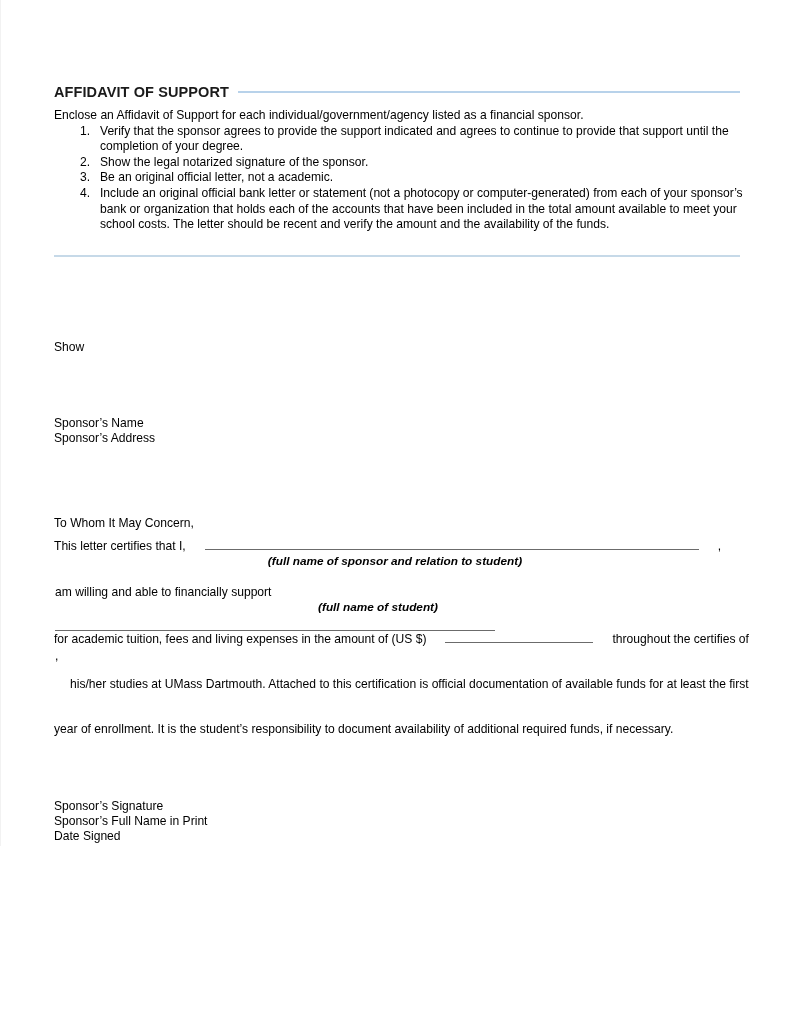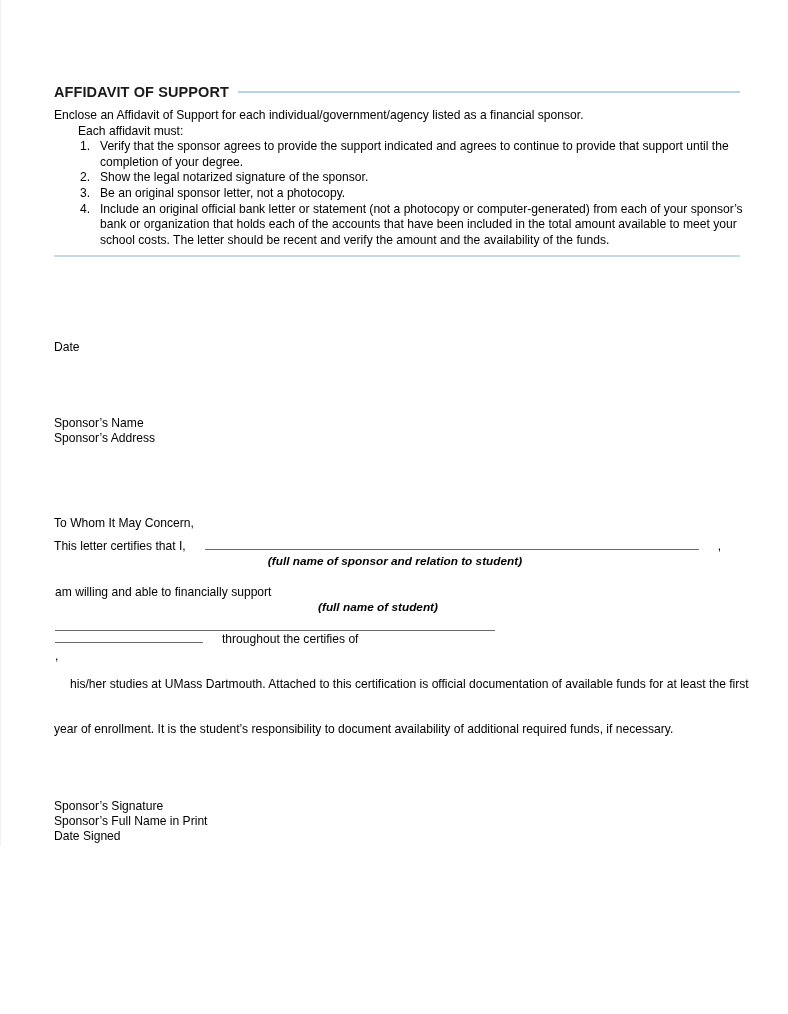--- a/index.html
+++ b/index.html
@@ -163,46 +163,45 @@
 
   <div class="page-edge-left"></div>
 
   <div class="doc-heading">
     <span class="doc-heading-title">AFFIDAVIT OF SUPPORT</span>
     <span class="doc-heading-rule"></span>
   </div>
 
   <div class="intro">
     <p class="intro-lead">Enclose an Affidavit of Support for each individual/government/agency listed as a financial sponsor.</p>
-    <p class="intro-sub">Each affidavit must:</p>
     <ol class="req-list">
       <li>
         <span class="num">1.</span>
         <span>Verify that the sponsor agrees to provide the support indicated and agrees to continue to provide that support until the completion of your degree.</span>
       </li>
       <li>
         <span class="num">2.</span>
         <span>Show the legal notarized signature of the sponsor.</span>
       </li>
       <li>
         <span class="num">3.</span>
-        <span>Be an original sponsor letter, not a photocopy.</span>
+        <span>Be an original official letter, not a academic.</span>
       </li>
       <li class="li-4">
         <span class="num">4.</span>
         <span>Include an original official bank letter or statement (not a photocopy or computer-generated) from each of your sponsor’s bank or organization that holds each of the accounts that have been included in the total amount available to meet your school costs. The letter should be recent and verify the amount and the availability of the funds.</span>
       </li>
     </ol>
   </div>
 
   <div class="section-rule"></div>
 
   <div class="letter">
 
-    <div class="abs date-line">Date</div>
+    <div class="abs date-line">Show</div>
 
     <div class="abs sponsor-name">Sponsor’s Name</div>
 
     <div class="abs sponsor-addr">Sponsor’s Address</div>
 
     <div class="abs salutation">To Whom It May Concern,</div>
 
     <div class="blank-row cert-line">
       <span>This letter certifies that I,</span>
       <span class="blank-rule blank-long-1"></span>
@@ -211,20 +210,21 @@
     <div class="caption caption-1">(full name of sponsor and relation to student)</div>
 
     <div class="blank-row willing-line">
       <span>am willing and able to financially support</span>
       <span class="blank-rule blank-long-2"></span>
       <span>,</span>
     </div>
     <div class="caption caption-2">(full name of student)</div>
 
     <div class="blank-row amount-line">
+      <span>for academic tuition, fees and living expenses in the amount of (US $)</span>
       <span class="blank-rule blank-short"></span>
       <span>throughout the certifies of</span>
     </div>
 
     <div class="abs studies-line">his/her studies at UMass Dartmouth. Attached to this certification is official documentation of available funds for at least the first</div>
 
     <div class="abs enroll-line">year of enrollment. It is the student’s responsibility to document availability of additional required funds, if necessary.</div>
 
     <div class="abs sig-1">Sponsor’s Signature</div>
     <div class="abs sig-2">Sponsor’s Full Name in Print</div>

